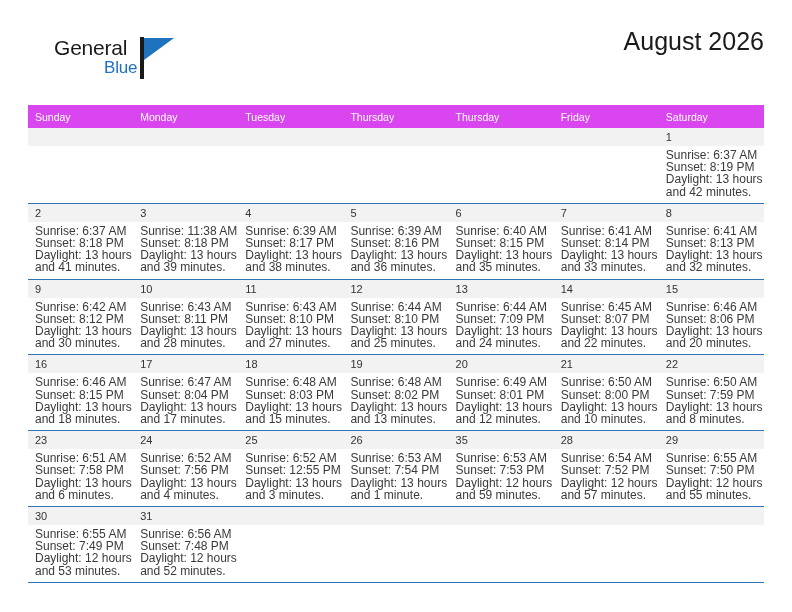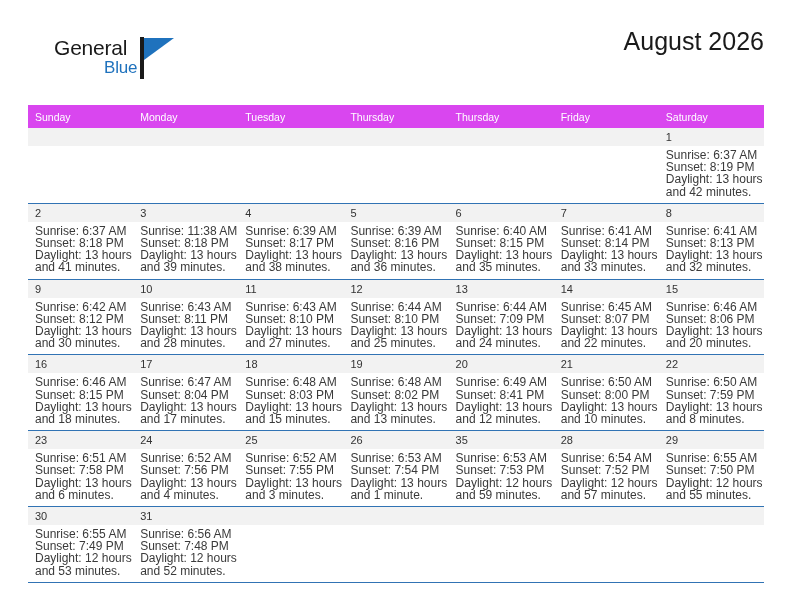--- a/index.html
+++ b/index.html
@@ -432,21 +432,21 @@
                 <div>Daylight: 13 hours</div>
                 <div>and 13 minutes.</div>
               </div>
             </div>
           </td>
           <td>
             <div class="cell-inner">
               <div class="daynum">20</div>
               <div class="info">
                 <div>Sunrise: 6:49 AM</div>
-                <div>Sunset: 8:41 PM</div>
+                <div>Sunset: 8:01 PM</div>
                 <div>Daylight: 13 hours</div>
                 <div>and 12 minutes.</div>
               </div>
             </div>
           </td>
           <td>
             <div class="cell-inner">
               <div class="daynum">21</div>
               <div class="info">
                 <div>Sunrise: 6:50 AM</div>
@@ -489,21 +489,21 @@
                 <div>Daylight: 13 hours</div>
                 <div>and 4 minutes.</div>
               </div>
             </div>
           </td>
           <td>
             <div class="cell-inner">
               <div class="daynum">25</div>
               <div class="info">
                 <div>Sunrise: 6:52 AM</div>
-                <div>Sunset: 7:55 PM</div>
+                <div>Sunset: 12:55 PM</div>
                 <div>Daylight: 13 hours</div>
                 <div>and 3 minutes.</div>
               </div>
             </div>
           </td>
           <td>
             <div class="cell-inner">
               <div class="daynum">26</div>
               <div class="info">
                 <div>Sunrise: 6:53 AM</div>

